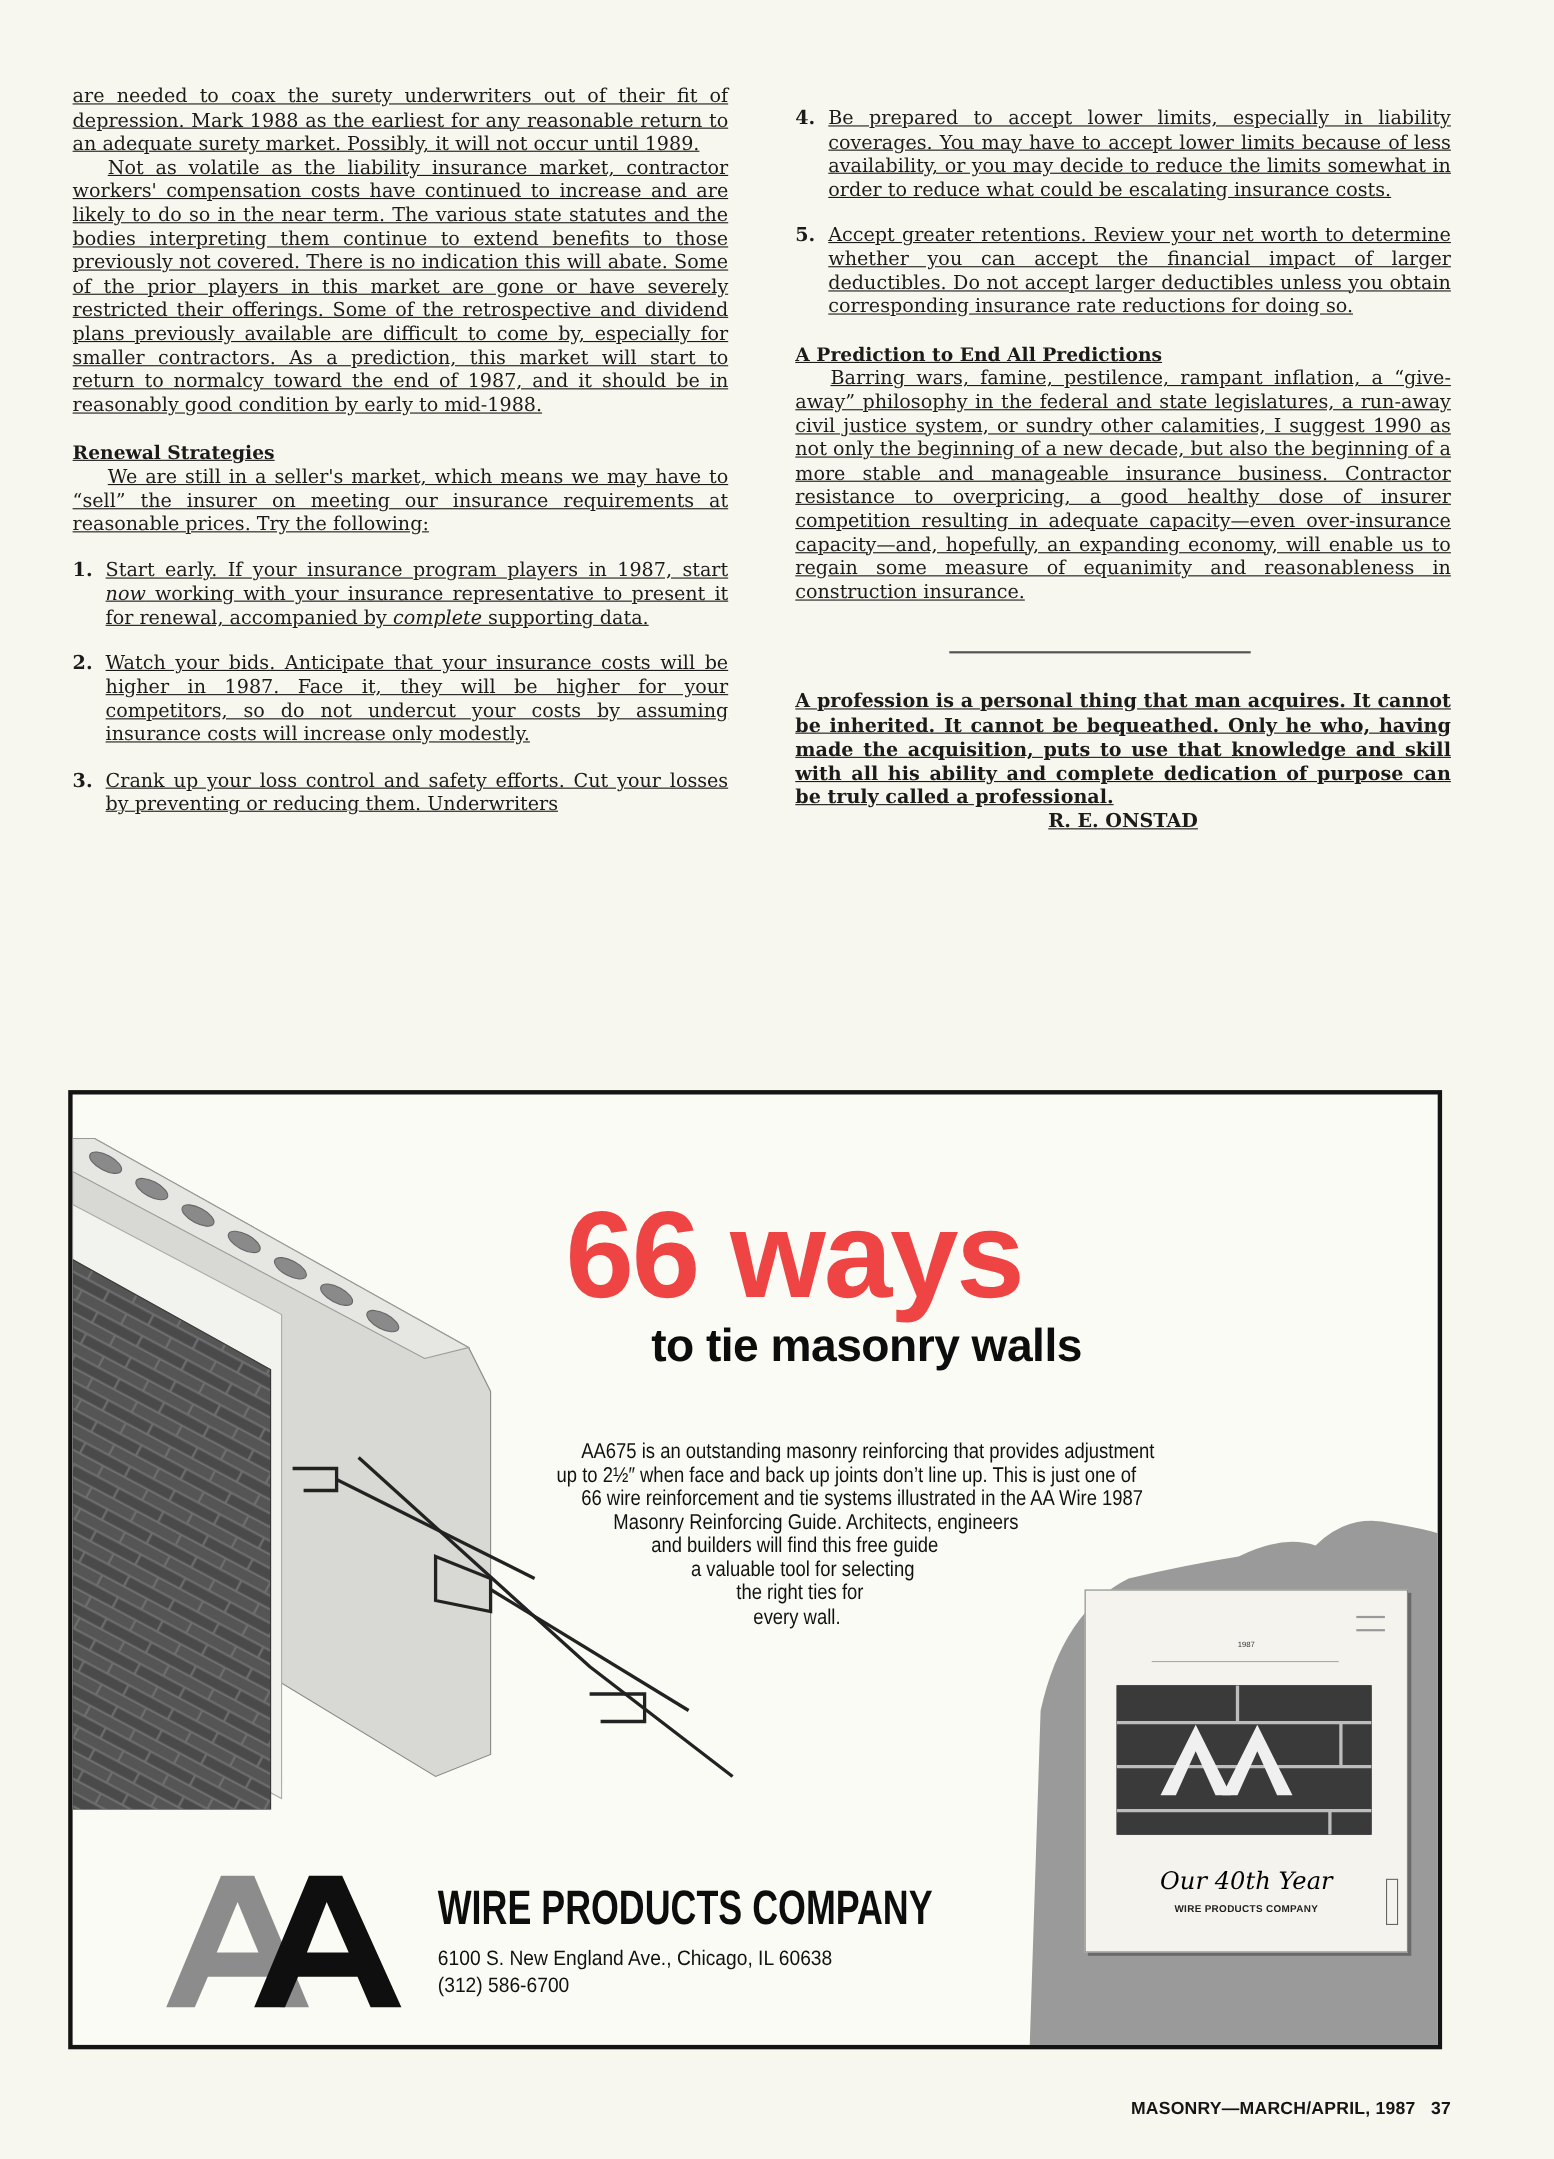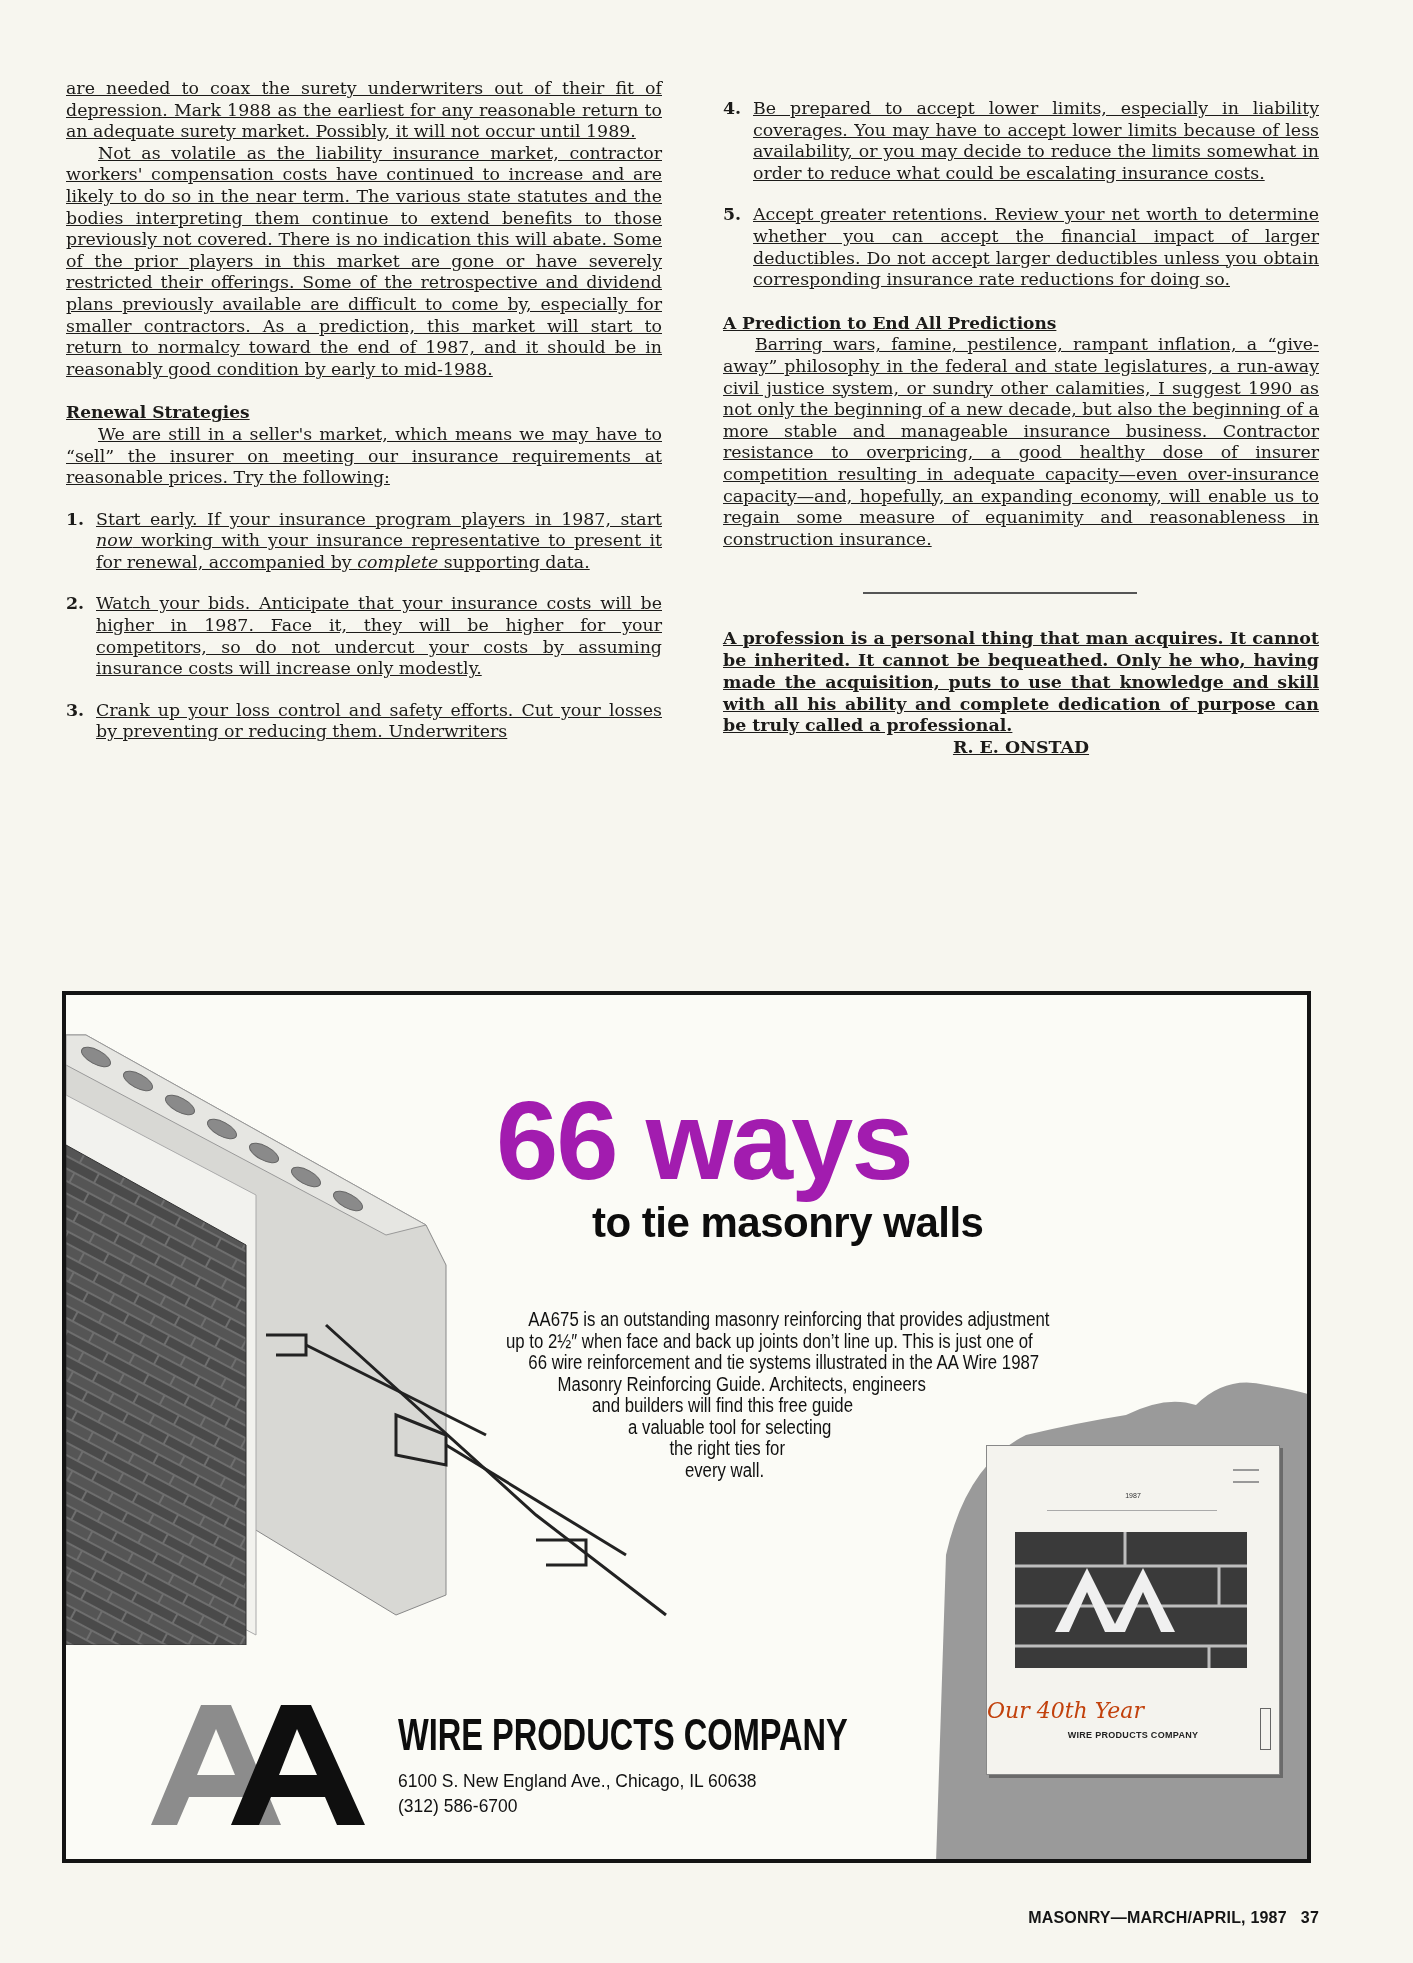--- a/index.html
+++ b/index.html
@@ -29,23 +29,23 @@
   .quote { font-weight: bold; font-size: 17.4px; line-height: 21.8px; }
   .sig { text-align: center; font-weight: bold; }
 
   
   .ad {
     position: absolute; left: 62px; top: 991px; width: 1249px; height: 872px;
     border: 4px solid #141414; background: #fbfbf6; overflow: hidden;
     box-sizing: border-box;
   }
   .ad-headline {
-    position: absolute; left: 430px; top: 90px;
-    font-family: "Liberation Sans", "DejaVu Sans", sans-serif; font-weight: bold;
-    font-size: 112px; line-height: 112px; letter-spacing: -2px; color: #a21caf;
+    position: absolute; left: 448px; top: 90px;
+    font-family: "Liberation Sans", "DejaVu Sans", sans-serif; font-weight: bold;
+    font-size: 112px; line-height: 112px; letter-spacing: -2px; color: #ef4444;
   }
   .ad-sub {
     position: absolute; left: 526px; top: 198px;
     font-family: "Liberation Sans", "DejaVu Sans", sans-serif; font-weight: bold;
     font-size: 42px; line-height: 60px; color: #0d0d0d; letter-spacing: -0.5px;
   }
   .ad-body {
     position: absolute; left: 440px; top: 314px; width: 780px;
     font-family: "Liberation Sans", "DejaVu Sans", sans-serif;
     font-size: 19.5px; line-height: 21.5px; color: #111;
@@ -55,22 +55,22 @@
   .illus { position: absolute; left: 0; top: 0; }
   .splash { position: absolute; left: 0; top: 0; }
   .catalog {
     position: absolute; left: 920px; top: 450px; width: 292px; height: 328px;
     background: #f4f3ee; border: 1px solid #888; box-shadow: 3px 3px 0 #6a6a6a;
   }
   .cat-year { position: absolute; top: 46px; width: 100%; text-align: center;
     font-family: "Liberation Sans", sans-serif; font-size: 7px; color: #333; }
   .cat-line { position: absolute; top: 64px; left: 60px; width: 170px; height: 1px; background: #aaa; }
   .cat-photo { position: absolute; left: 28px; top: 86px; width: 232px; height: 136px; background: #2b2b2b; overflow: hidden; }
-  .cat-script { position: absolute; top: 252px; width: 100%; text-align: left;
-    font-family: "DejaVu Serif", serif; font-style: italic; font-size: 22px; color: #c2410c; }
+  .cat-script { position: absolute; top: 252px; width: 100%; text-align: center;
+    font-family: "DejaVu Serif", serif; font-style: italic; font-size: 22px; color: #000000; }
   .cat-brand { position: absolute; top: 284px; width: 100%; text-align: center;
     font-family: "Liberation Sans", sans-serif; font-weight: bold; font-size: 9px; color: #222; letter-spacing: 0.3px; }
   .cat-stamp { position: absolute; right: 20px; top: 23px; width: 26px; height: 10px; border-top: 2px solid #999; border-bottom: 2px solid #999; }
   .cat-side { position: absolute; right: 8px; top: 262px; width: 9px; height: 40px; border: 1px solid #666; }
 
   .logo { position: absolute; left: 85px; top: 710px; }
   .company {
     position: absolute; left: 332px; top: 716px;
     font-family: "Liberation Sans", "DejaVu Sans", sans-serif; font-weight: bold;
     font-size: 44px; line-height: 48px; color: #0d0d0d;

